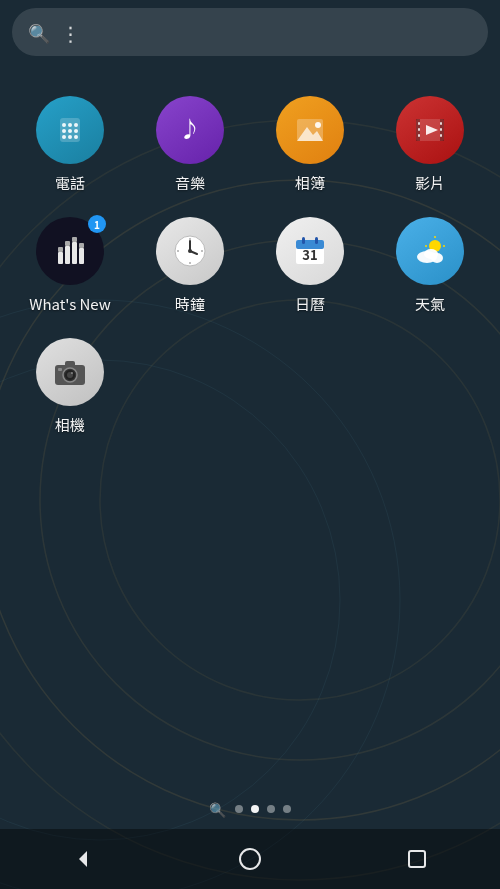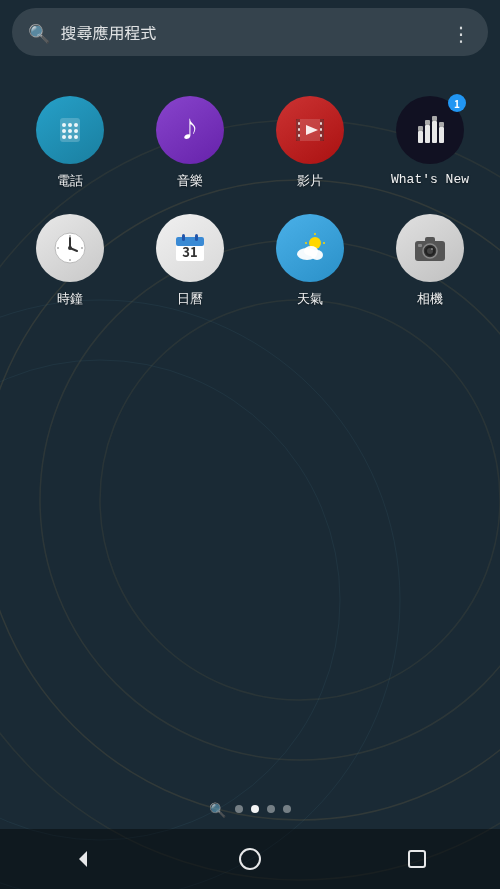--- a/index.html
+++ b/index.html
@@ -84,24 +84,23 @@
       display: flex;
       align-items: center;
       justify-content: center;
       margin-bottom: 8px;
       position: relative;
       overflow: visible;
     }
 
     .app-label {
       color: rgba(255,255,255,0.95);
-      font-size: 13px;
+      font-size: 15px;
       text-align: left;
       text-shadow: 0 1px 2px rgba(0,0,0,0.5);
-      font-family: Liberation Mono, monospace;
     }
 
     
     .icon-phone { background: linear-gradient(145deg, #26a0c8, #1a7fa0); }
     
     .icon-message { background: linear-gradient(145deg, #29b5c8, #1e96aa); }
     
     .icon-contacts { background: linear-gradient(145deg, #c0c0c0, #a0a0a0); }
 
     
@@ -243,21 +242,20 @@
     <circle cx="300" cy="500" r="260" fill="none" stroke="rgba(180,150,80,0.12)" stroke-width="1.5"></circle>
     <circle cx="300" cy="500" r="200" fill="none" stroke="rgba(180,150,80,0.10)" stroke-width="1.5"></circle>
     <circle cx="300" cy="500" r="380" fill="none" stroke="rgba(180,150,80,0.10)" stroke-width="1.5"></circle>
     <circle cx="100" cy="600" r="300" fill="none" stroke="rgba(100,180,200,0.08)" stroke-width="1"></circle>
     <circle cx="100" cy="600" r="240" fill="none" stroke="rgba(100,180,200,0.08)" stroke-width="1"></circle>
   </svg>
 </div>
 
 <div class="search-bar">
   <span class="search-icon-wrap">🔍</span>
-  <span class="search-text">搜尋應用程式</span>
   <span class="more-icon">⋮</span>
 </div>
 
 <div class="app-grid">
 
   <div class="app-item">
     <div class="app-icon-wrap icon-phone">
       <svg class="icon-svg" viewBox="0 0 38 38">
 
         <rect x="9" y="7" width="20" height="24" rx="3" fill="rgba(255,255,255,0.2)"></rect>
@@ -282,20 +280,31 @@
 
   <div class="app-item">
     <div class="app-icon-wrap icon-music">
       <svg class="icon-svg" viewBox="0 0 38 38">
         <text x="19" y="26" text-anchor="middle" font-size="22" fill="white">♪</text>
       </svg>
     </div>
     <span class="app-label">音樂</span>
   </div>
 
+  <div class="app-item">
+    <div class="app-icon-wrap icon-gallery">
+      <svg class="icon-svg" viewBox="0 0 38 38">
+
+        <rect x="6" y="8" width="26" height="22" rx="2" fill="rgba(255,255,255,0.25)"></rect>
+        <polygon points="6,30 16,16 22,24 26,20 32,30" fill="rgba(255,255,255,0.7)"></polygon>
+        <circle cx="27" cy="14" r="3" fill="rgba(255,255,255,0.9)"></circle>
+      </svg>
+    </div>
+    <span class="app-label">相簿</span>
+  </div>
 
   <div class="app-item">
     <div class="app-icon-wrap icon-video">
       <svg class="icon-svg" viewBox="0 0 38 38">
         <rect x="5" y="8" width="28" height="22" rx="2" fill="rgba(255,255,255,0.15)"></rect>
 
         <rect x="5" y="8" width="4" height="22" fill="rgba(0,0,0,0.3)"></rect>
         <rect x="29" y="8" width="4" height="22" fill="rgba(0,0,0,0.3)"></rect>
         <rect x="7" y="11" width="2" height="3" rx="1" fill="white" opacity="0.8"></rect>
         <rect x="7" y="17" width="2" height="3" rx="1" fill="white" opacity="0.8"></rect>

